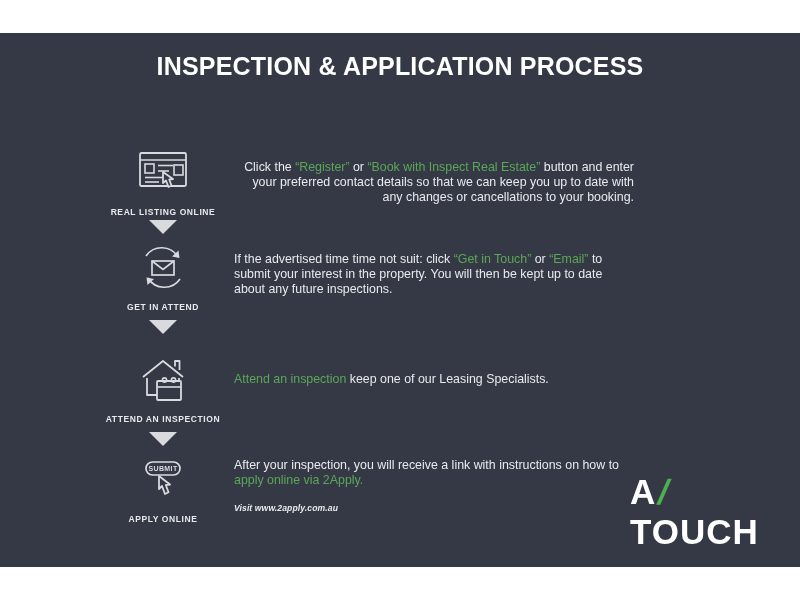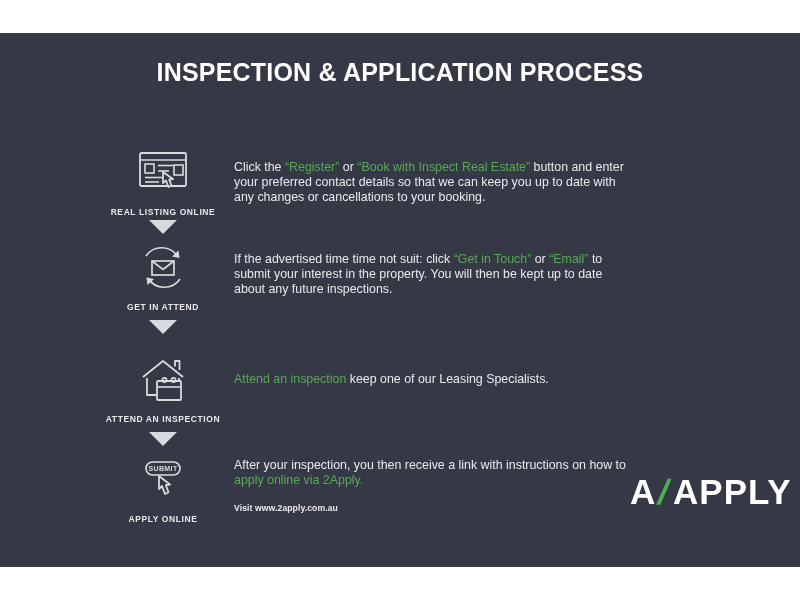--- a/index.html
+++ b/index.html
@@ -23,21 +23,21 @@
     position: absolute;
     left: 0;
     top: 33px;
     width: 800px;
     height: 534px;
     background: #353845;
   }
   .title {
     position: absolute;
     left: 0;
-    top: 58px;
+    top: 52px;
     width: 800px;
     text-align: center;
     color: #ffffff;
     font-size: 25px;
     font-weight: bold;
     letter-spacing: 0.2px;
   }
 
   
   .step {
@@ -74,20 +74,21 @@
     font-size: 12.4px;
     line-height: 15.2px;
   }
   .green { color: #5aa758; }
   .visit {
     margin-top: 13px;
     font-size: 8.6px;
     color: #e9eaee;
     font-weight: 600;
     letter-spacing: 0.1px;
+    font-style: italic;
   }
 
   
   .arrow {
     position: absolute;
     left: 149px;
     width: 28px;
     height: 14px;
     background: #d8dade;
     clip-path: polygon(0 0, 100% 0, 50% 100%);
@@ -131,21 +132,21 @@
           <line x1="23" y1="15.5" x2="38" y2="15.5" stroke="#d8dade" stroke-width="1.6"></line>
           <line x1="23" y1="21" x2="34" y2="21" stroke="#d8dade" stroke-width="1.6"></line>
           <rect x="39" y="15" width="9" height="10" fill="none" stroke="#d8dade" stroke-width="1.6"></rect>
           <line x1="10" y1="27.5" x2="34" y2="27.5" stroke="#d8dade" stroke-width="1.6"></line>
           <line x1="10" y1="32" x2="24" y2="32" stroke="#d8dade" stroke-width="1.6"></line>
           <path d="M28 22 L28 33 L31 30.5 L33.5 37 L36.5 35.5 L34.2 29.5 L38 29 Z" fill="#353845" stroke="#d8dade" stroke-width="1.8" stroke-linejoin="round"></path>
         </svg>
       </div>
       <div class="step-label">REAL LISTING ONLINE</div>
     </div>
-    <div class="body-col" style="top:15px;position:absolute;">
+    <div class="body-col" style="top:15px;position:absolute;text-align:right;">
       <span>Click the </span><span class="green">“Register”</span><span> or </span><span class="green">“Book with Inspect Real Estate”</span><span> button and enter your preferred contact details so that we can keep you up to date with any changes or cancellations to your booking.</span>
     </div>
   </div>
 
   <div class="arrow" style="top:220px;"></div>
 
   <div class="step" style="top:240px;">
     <div class="icon-col">
       <div class="icon-box">
         <svg width="52" height="48" viewBox="0 0 52 48">
@@ -195,22 +196,22 @@
         <svg width="56" height="48" viewBox="0 0 56 48">
           <rect x="11" y="6" width="34" height="13" rx="6.5" fill="none" stroke="#d8dade" stroke-width="1.7"></rect>
           <text x="28" y="15" text-anchor="middle" font-family="Liberation Sans, sans-serif" font-size="7" font-weight="bold" fill="#d8dade" letter-spacing="0.4">SUBMIT</text>
           <path d="M24 20 L24 33 L27 30 L30 38 L33.5 36.3 L30.8 29 L35 28.5 Z" fill="#353845" stroke="#d8dade" stroke-width="1.8" stroke-linejoin="round"></path>
         </svg>
       </div>
       <div class="step-label">APPLY ONLINE</div>
     </div>
     <div class="body-col" style="top:6px;position:absolute;">
       <div>
-        <span>After your inspection, you then receive a link with instructions on how to </span><span class="green">apply online via 2Apply.</span>
+        <span>After your inspection, you will receive a link with instructions on how to </span><span class="green">apply online via 2Apply.</span>
       </div>
       <div class="visit">Visit www.2apply.com.au</div>
     </div>
   </div>
 
   <div class="logo">
-    <span>A</span><span class="slash">/</span><span>APPLY</span>
+    <span>A</span><span class="slash">/</span><span>TOUCH</span>
   </div>
 </div>
 
 </body></html>

